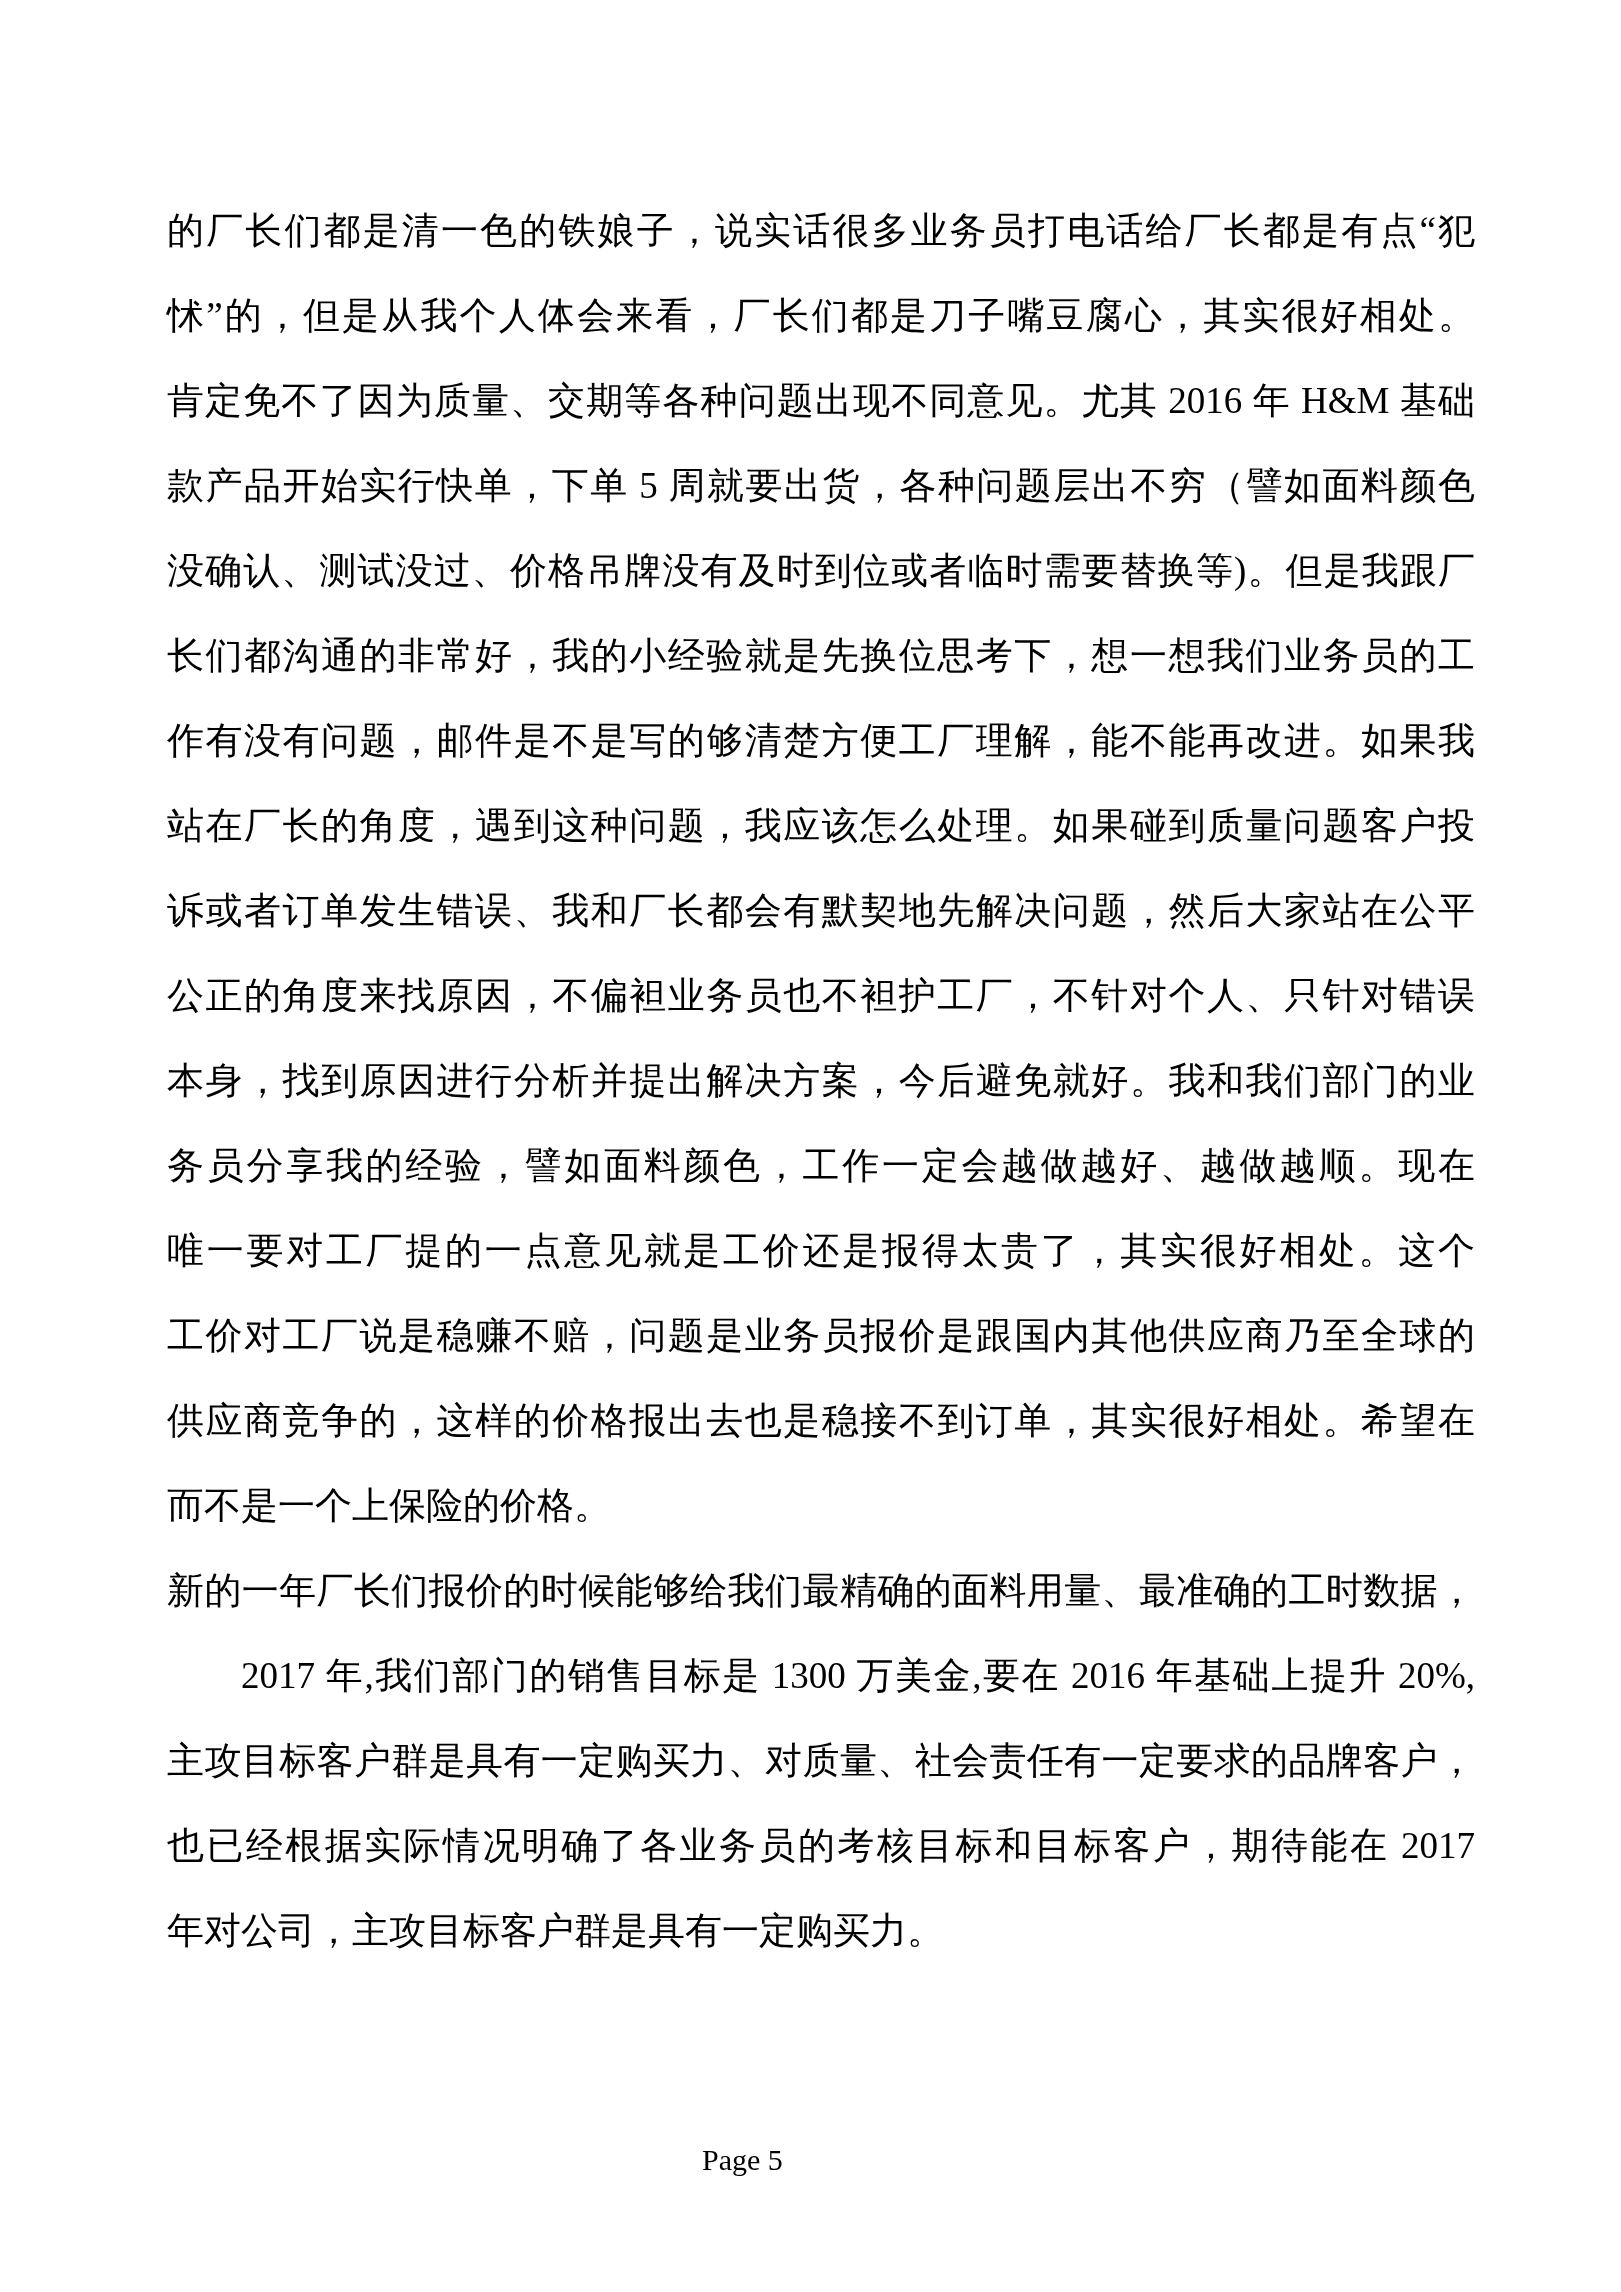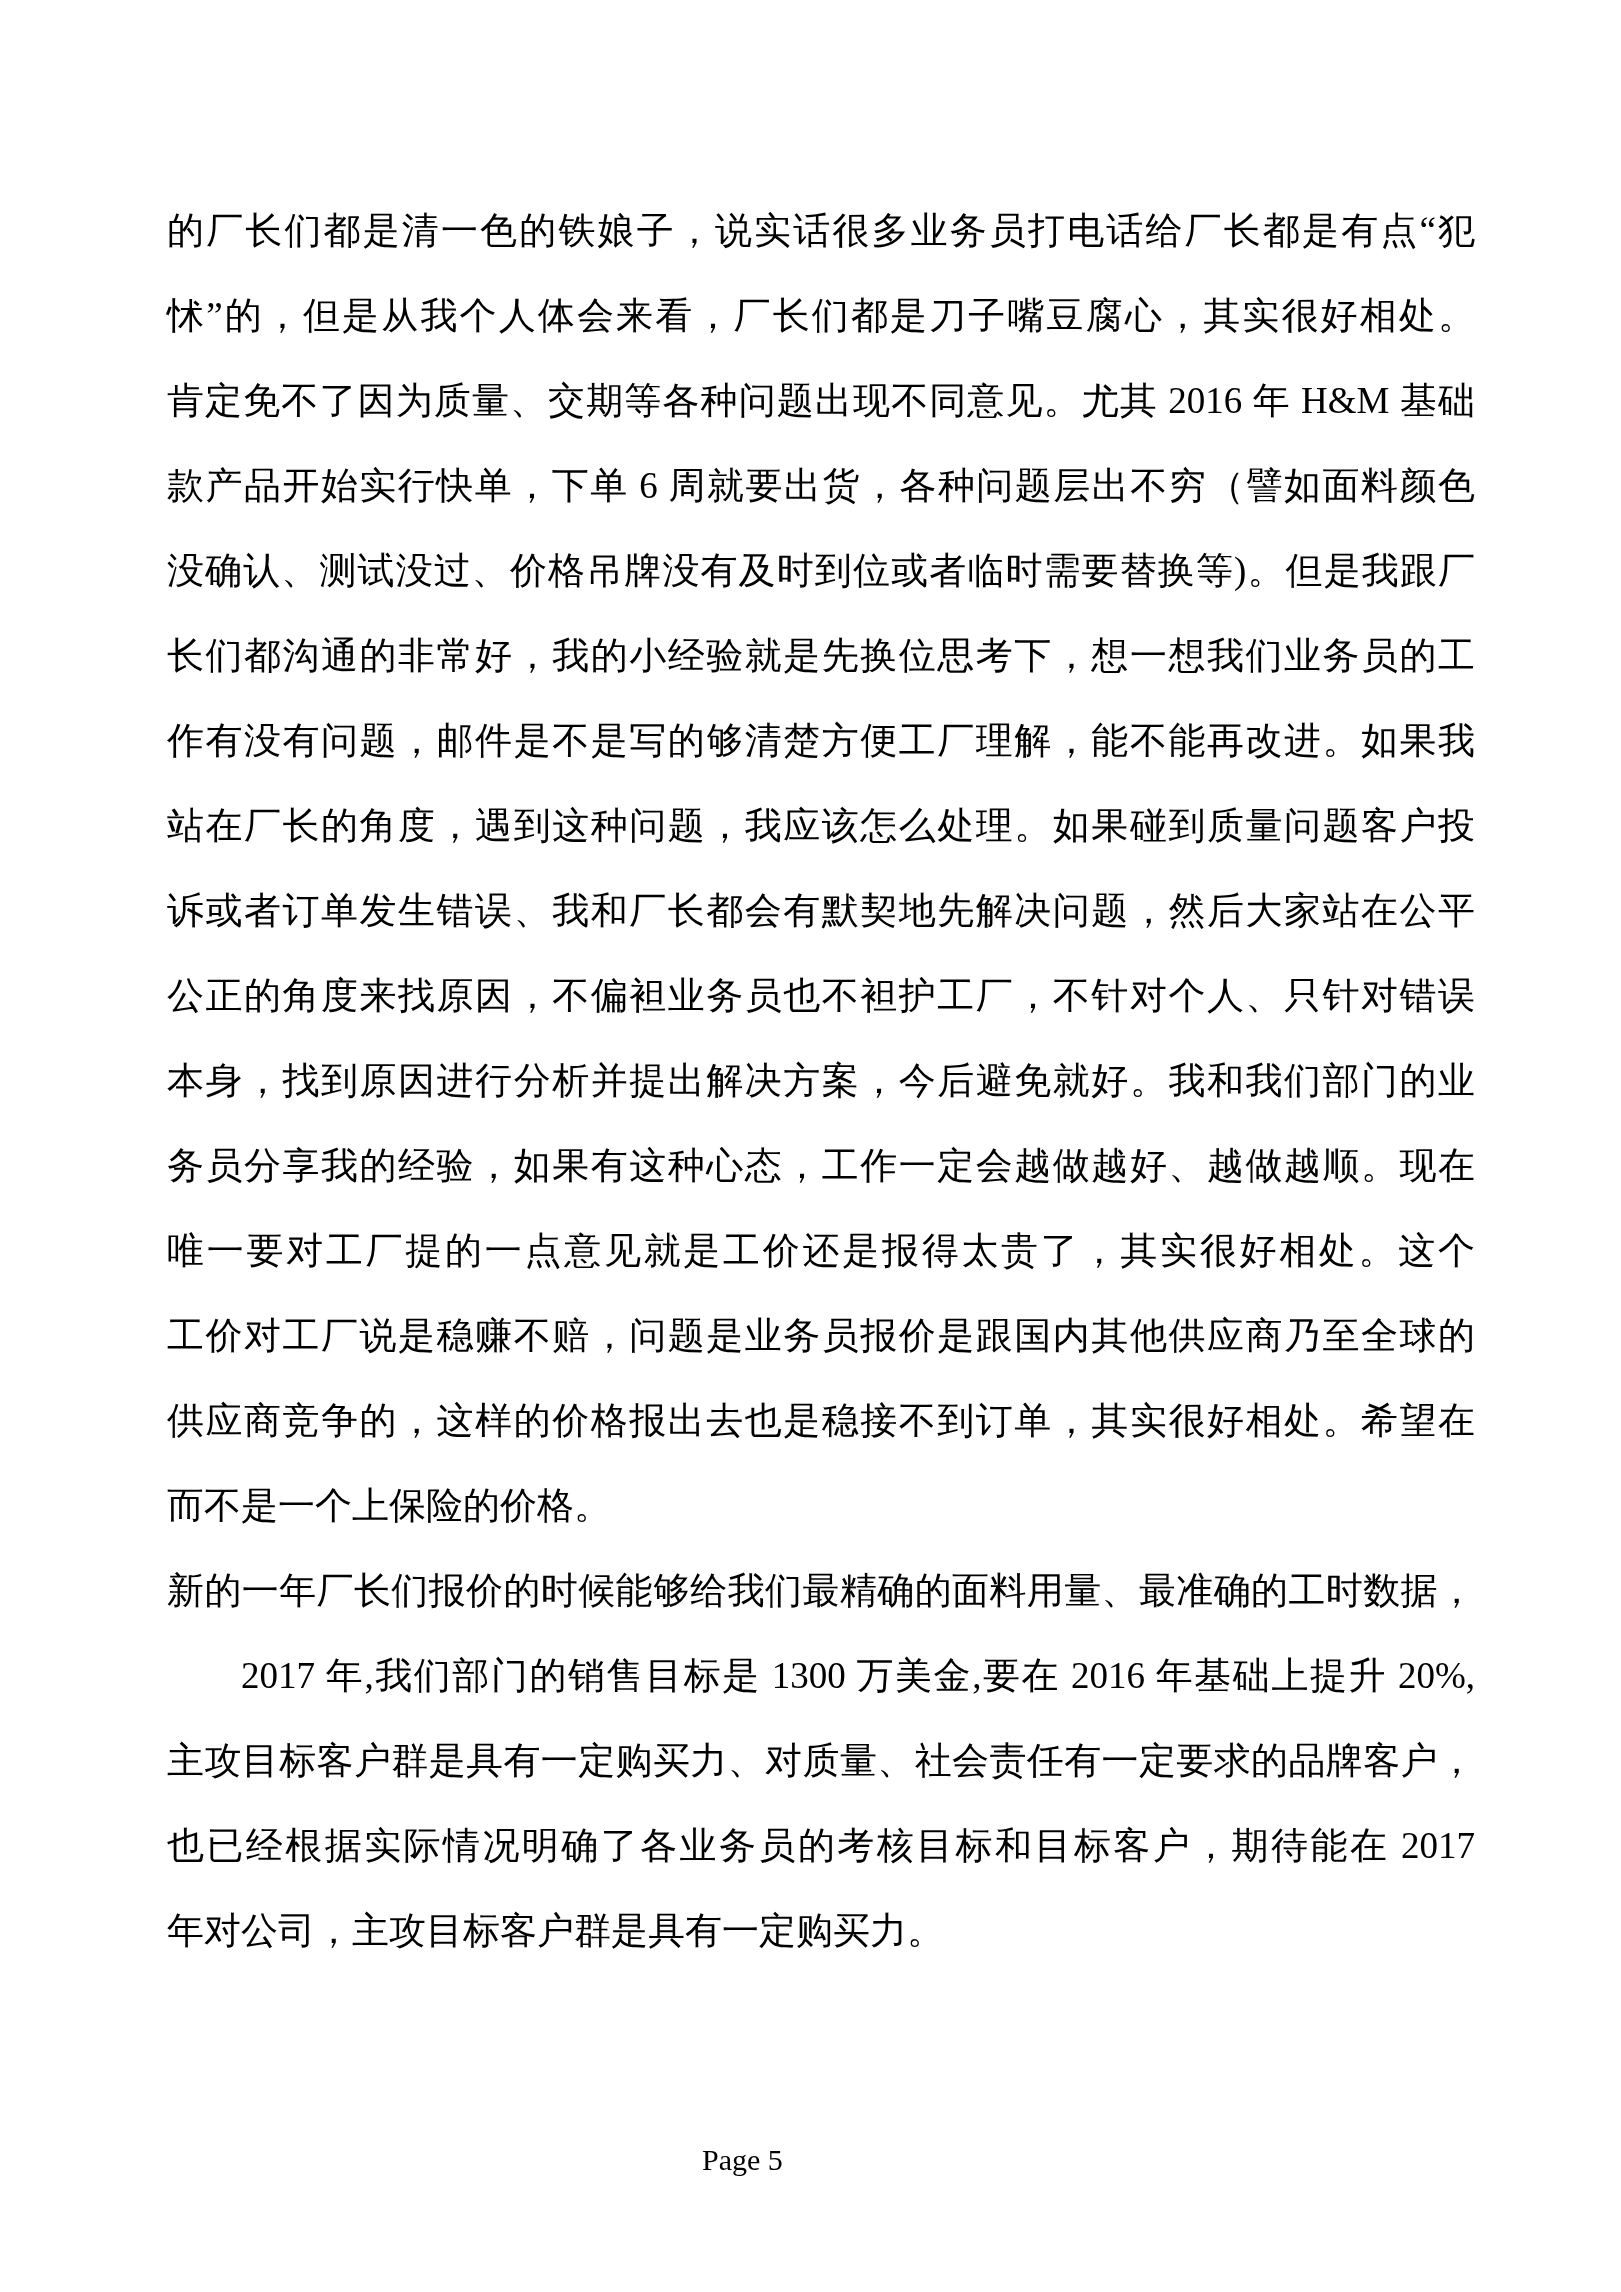--- a/index.html
+++ b/index.html
@@ -52,29 +52,29 @@
   }
 </style>
 </head>
 <body>
 
 <div class="page">
   <div class="text-block">
       <div class="line justified">的厂长们都是清一色的铁娘子，说实话很多业务员打电话给厂长都是有点“犯</div>
       <div class="line justified">怵”的，但是从我个人体会来看，厂长们都是刀子嘴豆腐心，其实很好相处。</div>
       <div class="line justified">肯定免不了因为质量、交期等各种问题出现不同意见。尤其 2016 年 H&amp;M 基础</div>
-      <div class="line justified">款产品开始实行快单，下单 6 周就要出货，各种问题层出不穷（譬如面料颜色</div>
+      <div class="line justified">款产品开始实行快单，下单 5 周就要出货，各种问题层出不穷（譬如面料颜色</div>
       <div class="line justified">没确认、测试没过、价格吊牌没有及时到位或者临时需要替换等)。但是我跟厂</div>
       <div class="line justified">长们都沟通的非常好，我的小经验就是先换位思考下，想一想我们业务员的工</div>
       <div class="line justified">作有没有问题，邮件是不是写的够清楚方便工厂理解，能不能再改进。如果我</div>
       <div class="line justified">站在厂长的角度，遇到这种问题，我应该怎么处理。如果碰到质量问题客户投</div>
       <div class="line justified">诉或者订单发生错误、我和厂长都会有默契地先解决问题，然后大家站在公平</div>
       <div class="line justified">公正的角度来找原因，不偏袒业务员也不袒护工厂，不针对个人、只针对错误</div>
       <div class="line justified">本身，找到原因进行分析并提出解决方案，今后避免就好。我和我们部门的业</div>
-      <div class="line justified">务员分享我的经验，如果有这种心态，工作一定会越做越好、越做越顺。现在</div>
+      <div class="line justified">务员分享我的经验，譬如面料颜色，工作一定会越做越好、越做越顺。现在</div>
       <div class="line justified">唯一要对工厂提的一点意见就是工价还是报得太贵了，其实很好相处。这个</div>
       <div class="line justified">工价对工厂说是稳赚不赔，问题是业务员报价是跟国内其他供应商乃至全球的</div>
       <div class="line justified">供应商竞争的，这样的价格报出去也是稳接不到订单，其实很好相处。希望在</div>
       <div class="line">而不是一个上保险的价格。</div>
       <div class="line justified">新的一年厂长们报价的时候能够给我们最精确的面料用量、最准确的工时数据，</div>
       <div class="line justified indent">2017 年,我们部门的销售目标是 1300 万美金,要在 2016 年基础上提升 20%,</div>
       <div class="line justified">主攻目标客户群是具有一定购买力、对质量、社会责任有一定要求的品牌客户，</div>
       <div class="line justified">也已经根据实际情况明确了各业务员的考核目标和目标客户，期待能在 2017</div>
       <div class="line">年对公司，主攻目标客户群是具有一定购买力。</div>
     </div>

